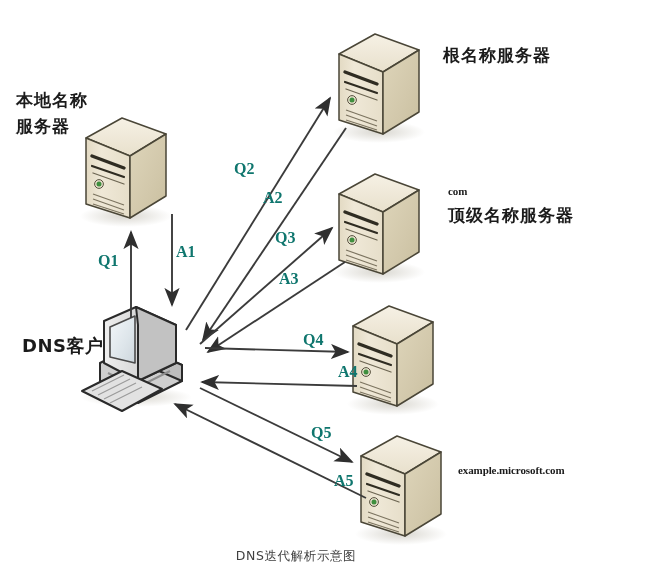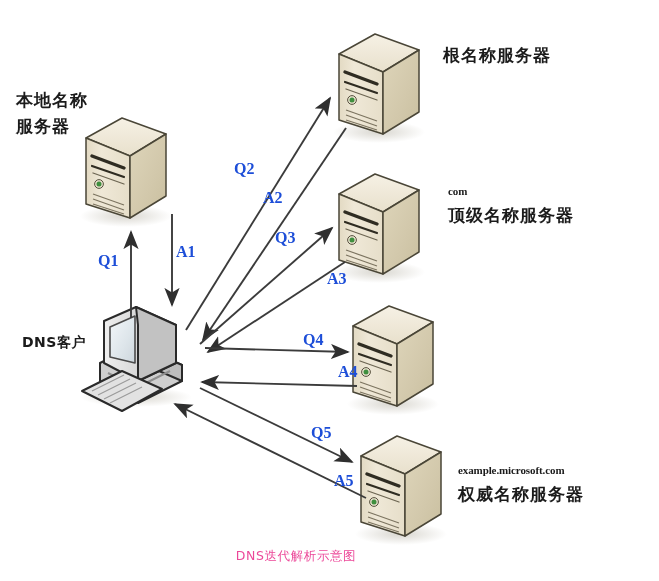--- a/index.html
+++ b/index.html
@@ -48,40 +48,40 @@
     font-family: "Liberation Serif", serif;
     font-weight: bold;
     font-size: 11px;
     letter-spacing: -0.1px;
   }
   .arrow-label {
     position: absolute;
     font-family: "Liberation Serif", serif;
     font-weight: bold;
     font-size: 16px;
-    color: #1d4ed8;
+    color: #0f766e;
   }
   .caption {
     position: absolute;
     left: 0;
     top: 548px;
     width: 592px;
     text-align: center;
     font-family: "DejaVu Sans", sans-serif;
     font-size: 12.5px;
-    color: #ec4899;
+    color: #404040;
     letter-spacing: 0.6px;
   }
   .client-label {
     position: absolute;
     left: 22px;
     top: 334px;
     font-family: "DejaVu Sans", sans-serif;
     font-weight: bold;
-    font-size: 14px;
+    font-size: 18px;
     color: #1b1b1b;
     letter-spacing: 0.5px;
     white-space: nowrap;
   }
 </style>
 </head>
 <body>
 
 <div id="diagram-root">
 
@@ -218,33 +218,32 @@
   </div>
 
   <div class="node-label" style="left:448px; top:178px;">
     <span class="mono-domain">com</span><br>
     <span class="cn">顶级名称服务器</span>
   </div>
 
 
   <div class="node-label" style="left:458px; top:457px;">
     <span class="mono-domain">example.microsoft.com</span><br>
-    <span class="cn">权威名称服务器</span>
   </div>
 
   <div class="client-label">DNS客户</div>
 
   <div class="arrow-label" style="left:98px; top:252px;">Q1</div>
   <div class="arrow-label" style="left:176px; top:243px;">A1</div>
 
   <div class="arrow-label" style="left:234px; top:160px;">Q2</div>
   <div class="arrow-label" style="left:263px; top:189px;">A2</div>
 
   <div class="arrow-label" style="left:275px; top:229px;">Q3</div>
-  <div class="arrow-label" style="left:279px; top:270px;margin-left:48px;">A3</div>
+  <div class="arrow-label" style="left:279px; top:270px;">A3</div>
 
   <div class="arrow-label" style="left:303px; top:331px;">Q4</div>
   <div class="arrow-label" style="left:306px; top:363px;margin-left:32px;">A4</div>
 
   <div class="arrow-label" style="left:311px; top:424px;text-align:right;">Q5</div>
   <div class="arrow-label" style="left:334px; top:472px;">A5</div>
 
   <div class="caption">DNS迭代解析示意图</div>
 
 </div>

